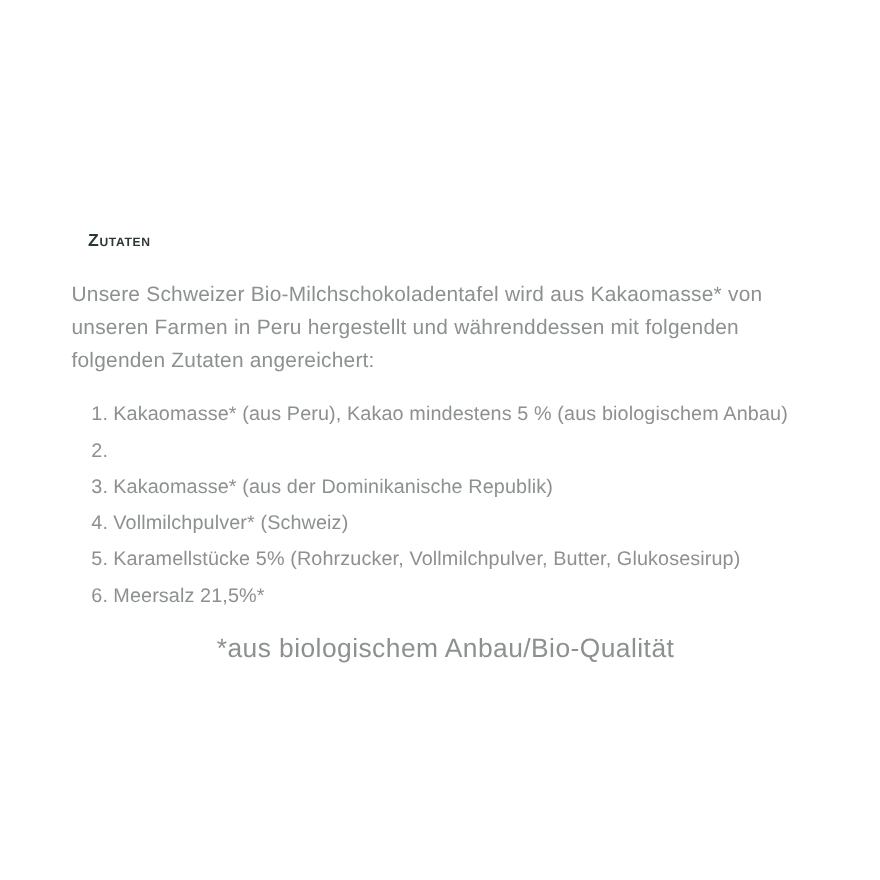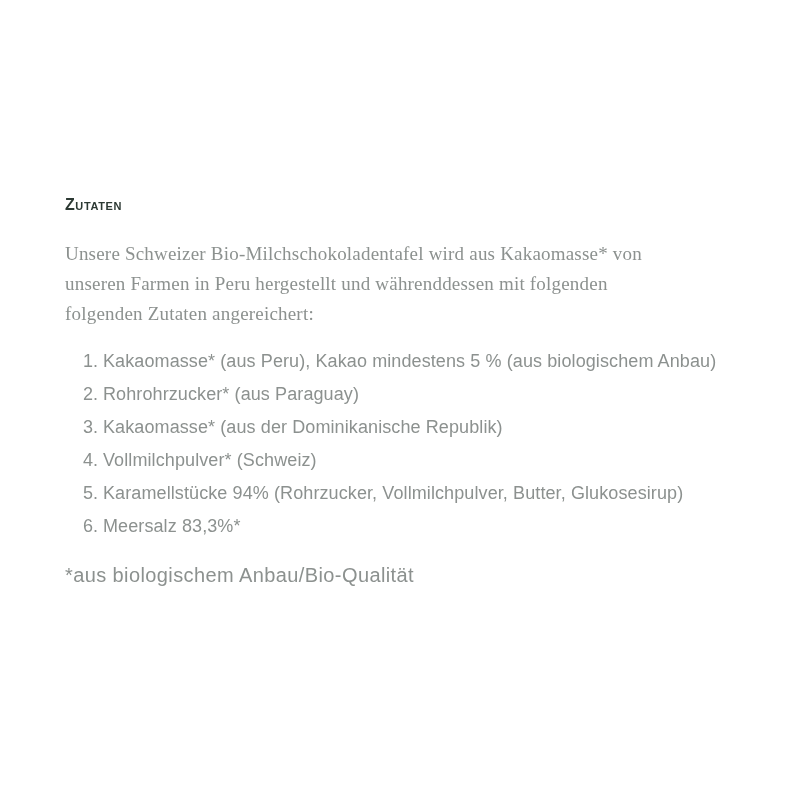--- a/index.html
+++ b/index.html
@@ -14,38 +14,37 @@
     position: relative;
     font-family: "Liberation Sans", sans-serif;
   }
   .section {
     position: absolute;
     left: 65px;
     top: 197px;
     width: 680px;
   }
   .heading {
-    margin: 0;
+    margin: 15px;
     font-size: 16px;
     line-height: 16px;
     font-weight: 700;
     font-variant: small-caps;
     letter-spacing: 0.6px;
     color: #2c3933;
   }
   .intro {
     margin: 26px 0 0 0;
     font-size: 19px;
     line-height: 30px;
     letter-spacing: 0.2px;
     color: #8c918f;
   }
   .intro-line {
     white-space: nowrap;
-    font-family: Liberation Serif, serif;
   }
   .ingredients {
     margin: 16px 0 0 0;
     padding: 0;
     list-style: none;
     color: #8c918f;
   }
   .ingredients li {
     display: flex;
     font-size: 18px;
@@ -56,25 +55,26 @@
   .item-num {
     min-width: 20px;
     padding-left: 18px;
     flex: 0 0 auto;
   }
   .item-text {
     flex: 0 0 auto;
   }
   .footnote {
     margin: 20px 0 0 0;
-    font-size: 20px;
+    font-size: 24px;
     line-height: 24px;
     letter-spacing: 0.4px;
     color: #8c918f;
     white-space: nowrap;
+    text-align: center;
   }
 </style>
 </head>
 <body>
 
 <main class="section">
 
   <h2 class="heading">Zutaten</h2>
 
   <p class="intro">
@@ -83,35 +83,34 @@
     <span class="intro-line" style="display:block">folgenden Zutaten angereichert:</span>
   </p>
 
   <ol class="ingredients">
     <li>
       <span class="item-num">1.</span>
       <span class="item-text">Kakaomasse* (aus Peru), Kakao mindestens 5 % (aus biologischem Anbau)</span>
     </li>
     <li>
       <span class="item-num">2.</span>
-      <span class="item-text">Rohrohrzucker* (aus Paraguay)</span>
     </li>
     <li>
       <span class="item-num">3.</span>
       <span class="item-text">Kakaomasse* (aus der Dominikanische Republik)</span>
     </li>
     <li>
       <span class="item-num">4.</span>
       <span class="item-text">Vollmilchpulver* (Schweiz)</span>
     </li>
     <li>
       <span class="item-num">5.</span>
-      <span class="item-text">Karamellstücke 94% (Rohrzucker, Vollmilchpulver, Butter, Glukosesirup)</span>
+      <span class="item-text">Karamellstücke 5% (Rohrzucker, Vollmilchpulver, Butter, Glukosesirup)</span>
     </li>
     <li>
       <span class="item-num">6.</span>
-      <span class="item-text">Meersalz 83,3%*</span>
+      <span class="item-text">Meersalz 21,5%*</span>
     </li>
   </ol>
 
   <p class="footnote">*aus biologischem Anbau/Bio-Qualität</p>
 
 </main>
 
 </body></html>

